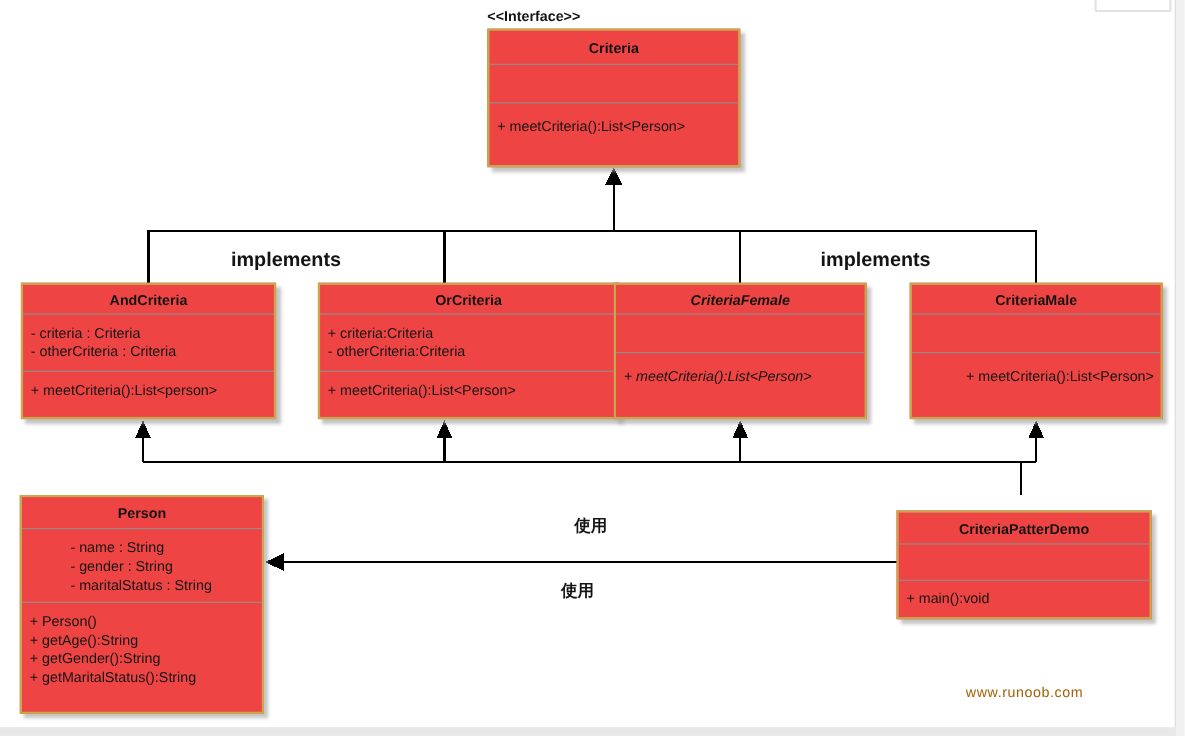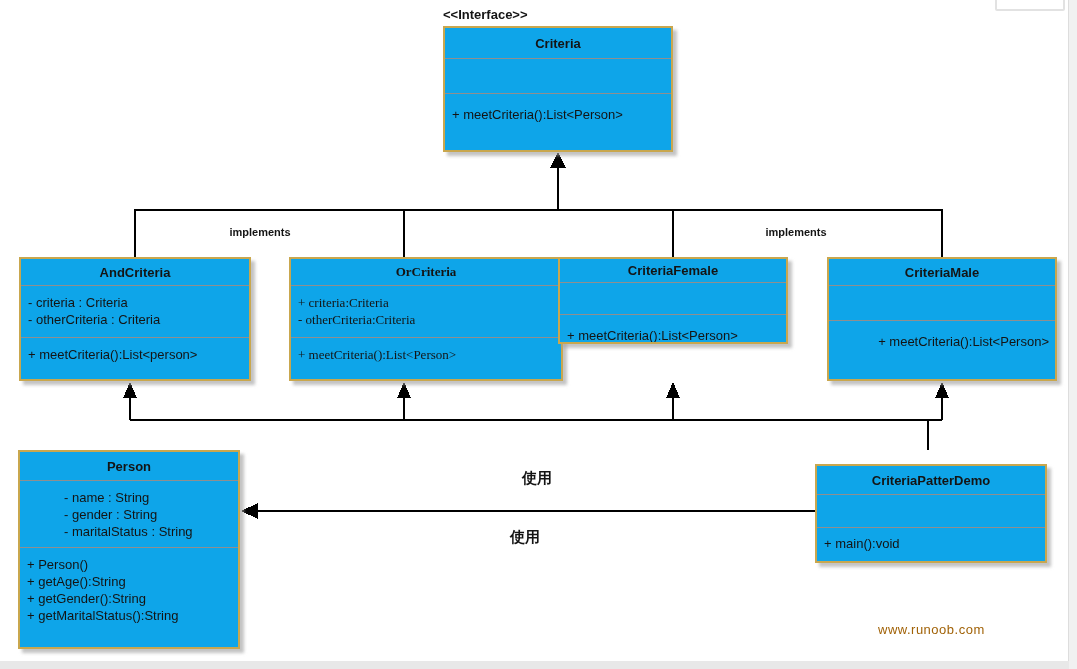--- a/index.html
+++ b/index.html
@@ -7,41 +7,41 @@
     width:1077px;height:669px;position:relative;overflow:hidden;
     background:#ffffff;
     font-family:"Liberation Sans", sans-serif;
     color:#141414;
   }
   .stage{position:absolute;inset:0;}
   svg.wires{position:absolute;left:0;top:0;pointer-events:none;}
 
   .uml-box{
     position:absolute;
-    background:#0ea5e9;
+    background:#ef4444;
     border:2px solid #c9a74e;
     box-shadow:4px 4px 3px rgba(165,165,165,0.65);
     box-sizing:border-box;
     display:flex;flex-direction:column;
   }
   .uml-sec{box-sizing:border-box;overflow:hidden;}
   .uml-sec + .uml-sec{border-top:1px solid #8f8f8f;}
   .uml-title{
     font-weight:bold;font-size:13px;
     display:flex;align-items:center;justify-content:center;
   }
   .uml-members{padding:8px 6px 0 7px;font-size:13px;line-height:17px;}
   .uml-members div{white-space:nowrap;}
   .grow{flex:1 1 auto;}
 
   .stereotype{
     position:absolute;font-weight:bold;font-size:13px;text-align:left;
   }
   .wire-label{
-    position:absolute;font-weight:bold;font-size:11px;text-align:center;
+    position:absolute;font-weight:bold;font-size:18px;text-align:center;
     background:#ffffff;
   }
   .wire-label.cn{font-size:15px;margin-top:39px;}
   .watermark{
     position:absolute;color:#a16207;font-size:13px;letter-spacing:0.5px;
   }
   .corner-widget{
     position:absolute;left:995px;top:-7px;width:66px;height:14px;
     background:#ffffff;border:2px solid #e2e2e2;border-radius:2px;
   }
@@ -104,32 +104,32 @@
     <div class="uml-sec uml-title" style="height:26px;">AndCriteria</div>
     <div class="uml-sec uml-members" style="height:52px;">
       <div>- criteria : Criteria</div>
       <div>- otherCriteria : Criteria</div>
     </div>
     <div class="uml-sec uml-members grow">
       <div>+ meetCriteria():List&lt;person&gt;</div>
     </div>
   </div>
 
-  <div class="uml-box" style="left:289px;top:257px;width:274px;height:124px;font-family:Liberation Serif, serif;">
+  <div class="uml-box" style="left:289px;top:257px;width:274px;height:124px;">
     <div class="uml-sec uml-title" style="height:26px;">OrCriteria</div>
     <div class="uml-sec uml-members" style="height:52px;">
       <div>+ criteria:Criteria</div>
       <div>- otherCriteria:Criteria</div>
     </div>
     <div class="uml-sec uml-members grow">
       <div>+ meetCriteria():List&lt;Person&gt;</div>
     </div>
   </div>
 
-  <div class="uml-box" style="left:558px;top:257px;width:230px;height:87px;">
+  <div class="uml-box" style="left:558px;top:257px;width:230px;height:124px;font-style:italic;">
     <div class="uml-sec uml-title" style="height:26px;">CriteriaFemale</div>
     <div class="uml-sec" style="height:35px;"></div>
     <div class="uml-sec uml-members grow" style="padding-top:12px;">
       <div>+ meetCriteria():List&lt;Person&gt;</div>
     </div>
   </div>
 
   <div class="uml-box" style="left:827px;top:257px;width:230px;height:124px;text-align:right;">
     <div class="uml-sec uml-title" style="height:26px;">CriteriaMale</div>
     <div class="uml-sec" style="height:35px;"></div>

